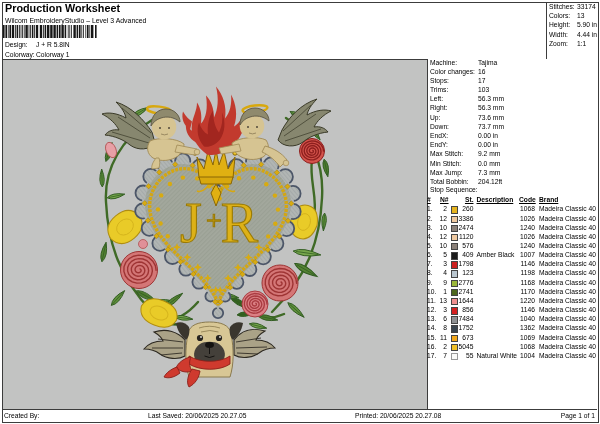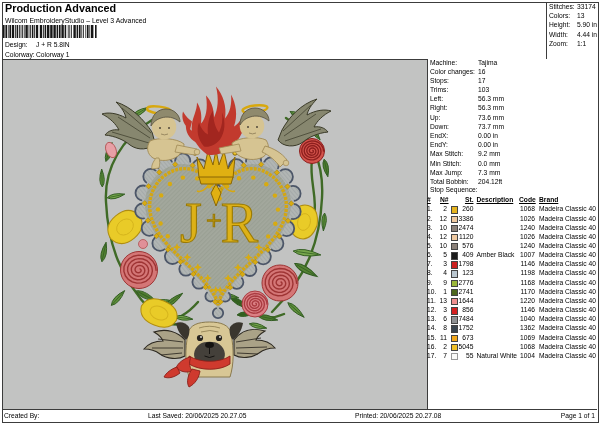--- a/index.html
+++ b/index.html
@@ -2,21 +2,21 @@
 <html><head><meta charset="utf-8"><style>
 html,body{margin:0;padding:0;}
 body{width:600px;height:424px;background:#fff;font-family:"Liberation Sans",sans-serif;position:relative;overflow:hidden;}
 div{position:absolute;}
 .lbl{font-size:6.7px;line-height:1.15;color:#000;white-space:nowrap;}
 .b{font-weight:bold;}
 .u{text-decoration:underline;}
 </style></head><body>
 <div style="left:2px;top:2px;width:595px;height:419px;border:1px solid #3c3c3c;"></div>
 <div style="left:546px;top:2px;width:1px;height:57px;background:#3c3c3c;"></div>
-<div style="left:5px;top:2px;font-size:10.8px;font-weight:bold;white-space:nowrap;">Production Advanced</div>
+<div style="left:5px;top:2px;font-size:10.8px;font-weight:bold;white-space:nowrap;">Production Worksheet</div>
 <div class="lbl" style="left:5px;top:17px;font-size:6.9px;">Wilcom EmbroideryStudio – Level 3 Advanced</div>
 <svg style="position:absolute;left:3px;top:25px;" width="95" height="13" viewBox="0 0 95 13">
     <rect x="0.0" y="0" width="1.6" height="13" fill="#161616"></rect>
     <rect x="2.4" y="0" width="1.6" height="13" fill="#161616"></rect>
     <rect x="4.8" y="0" width="0.8" height="13" fill="#161616"></rect>
     <rect x="6.4" y="0" width="1.6" height="13" fill="#161616"></rect>
     <rect x="8.8" y="0" width="2.4" height="13" fill="#161616"></rect>
     <rect x="12.0" y="0" width="0.8" height="13" fill="#161616"></rect>
     <rect x="13.6" y="0" width="1.6" height="13" fill="#161616"></rect>
     <rect x="16.0" y="0" width="0.8" height="13" fill="#161616"></rect>

